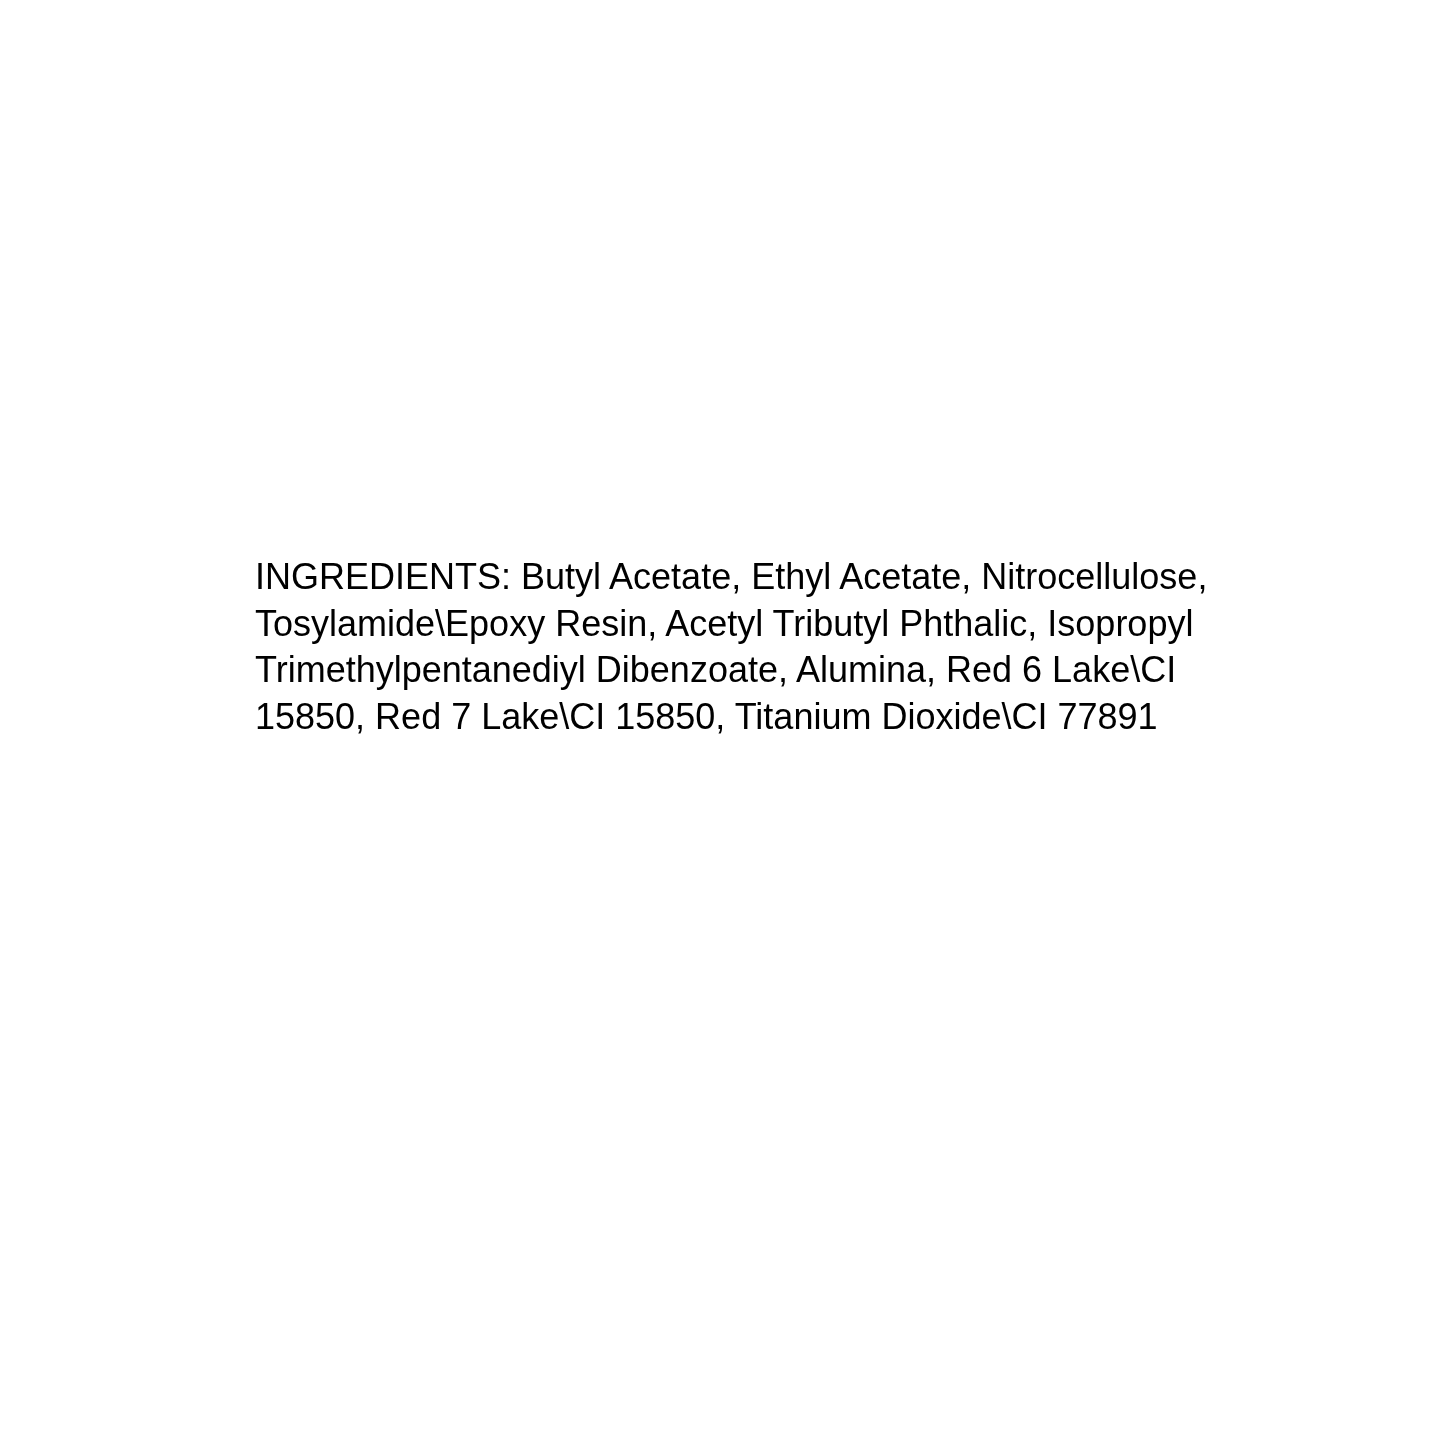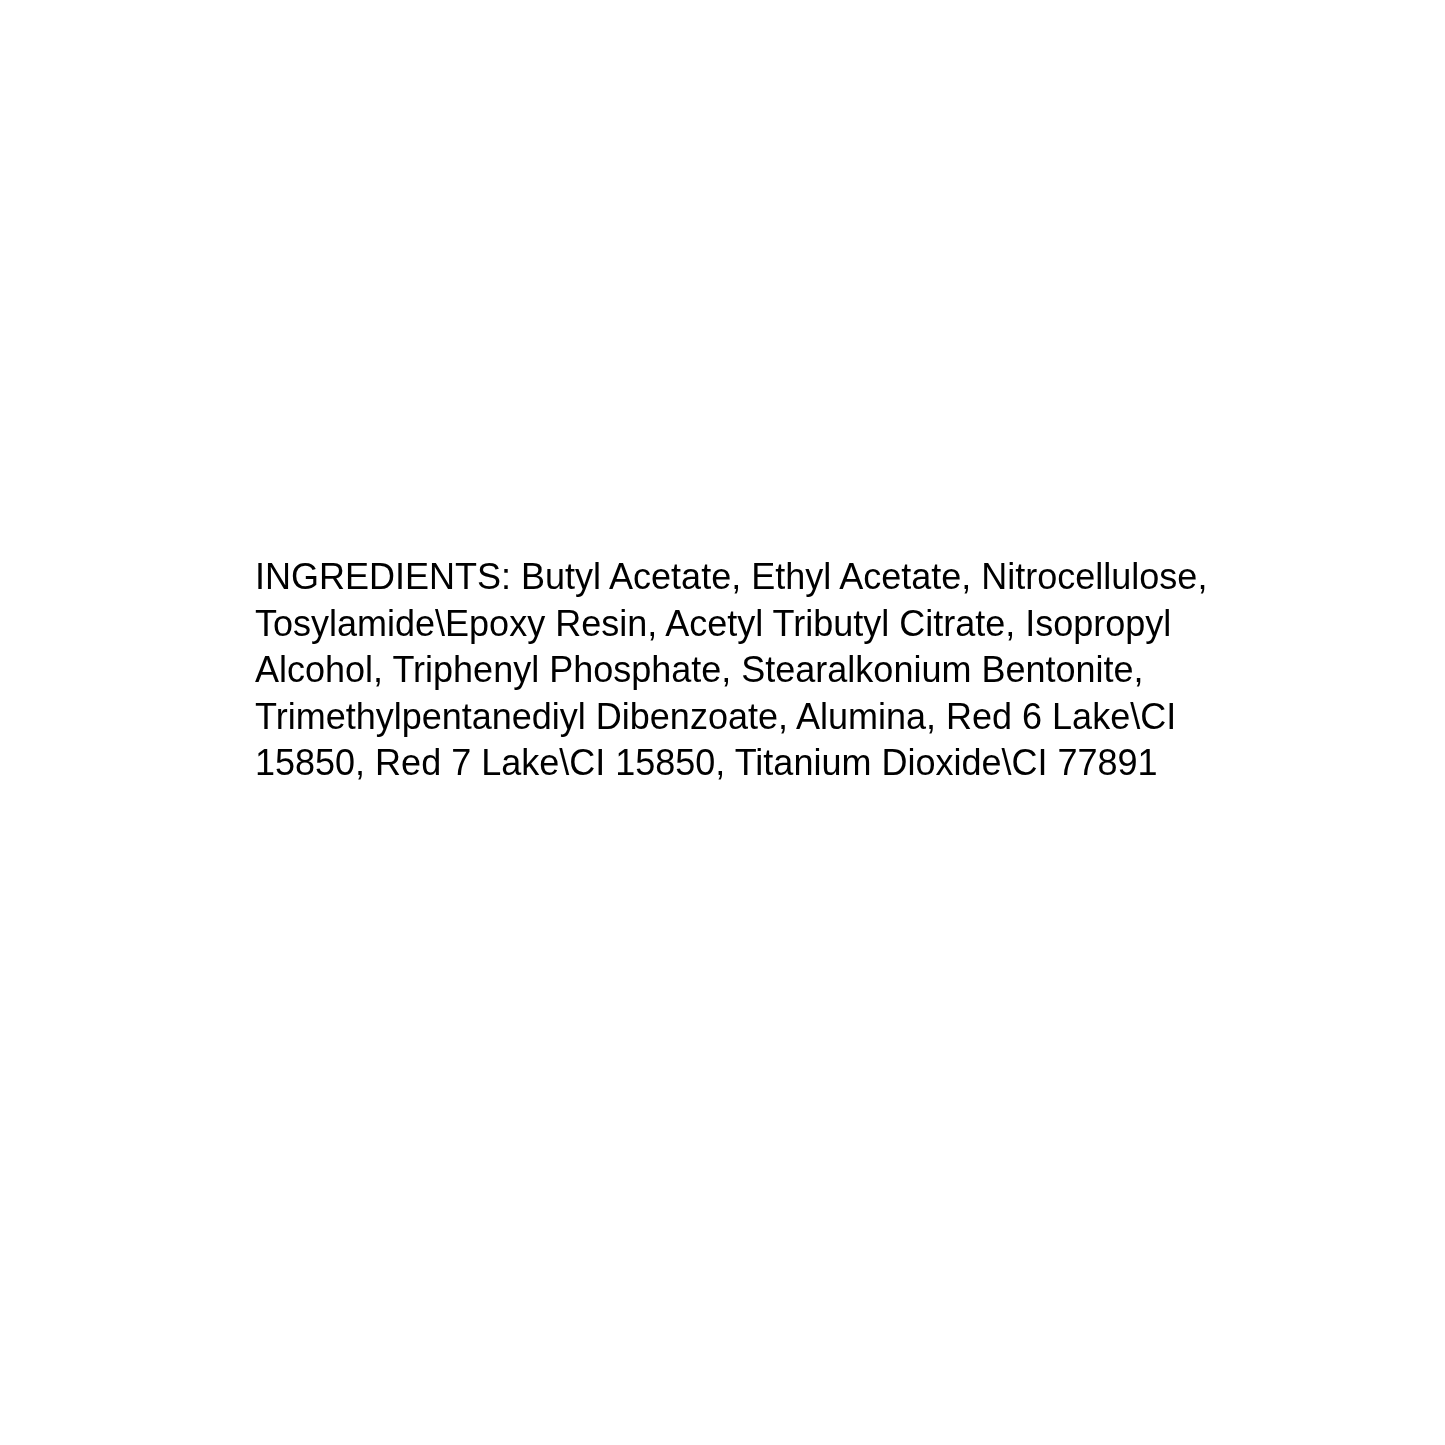--- a/index.html
+++ b/index.html
@@ -28,17 +28,16 @@
     margin: 0;
     padding: 0;
     white-space: nowrap;
   }
 </style>
 </head>
 <body>
 
 <div class="ingredients-block">
   <p class="ingredients-line">INGREDIENTS: Butyl Acetate, Ethyl Acetate, Nitrocellulose,</p>
-  <p class="ingredients-line">Tosylamide\Epoxy Resin, Acetyl Tributyl Citrate, Isopropyl</p>
-  <p class="ingredients-line">Alcohol, Triphenyl Phosphate, Stearalkonium Bentonite,</p>
+  <p class="ingredients-line">Tosylamide\Epoxy Resin, Acetyl Tributyl Phthalic, Isopropyl</p>
   <p class="ingredients-line">Trimethylpentanediyl Dibenzoate, Alumina, Red 6 Lake\CI</p>
   <p class="ingredients-line">15850, Red 7 Lake\CI 15850, Titanium Dioxide\CI 77891</p>
 </div>
 
 </body></html>

